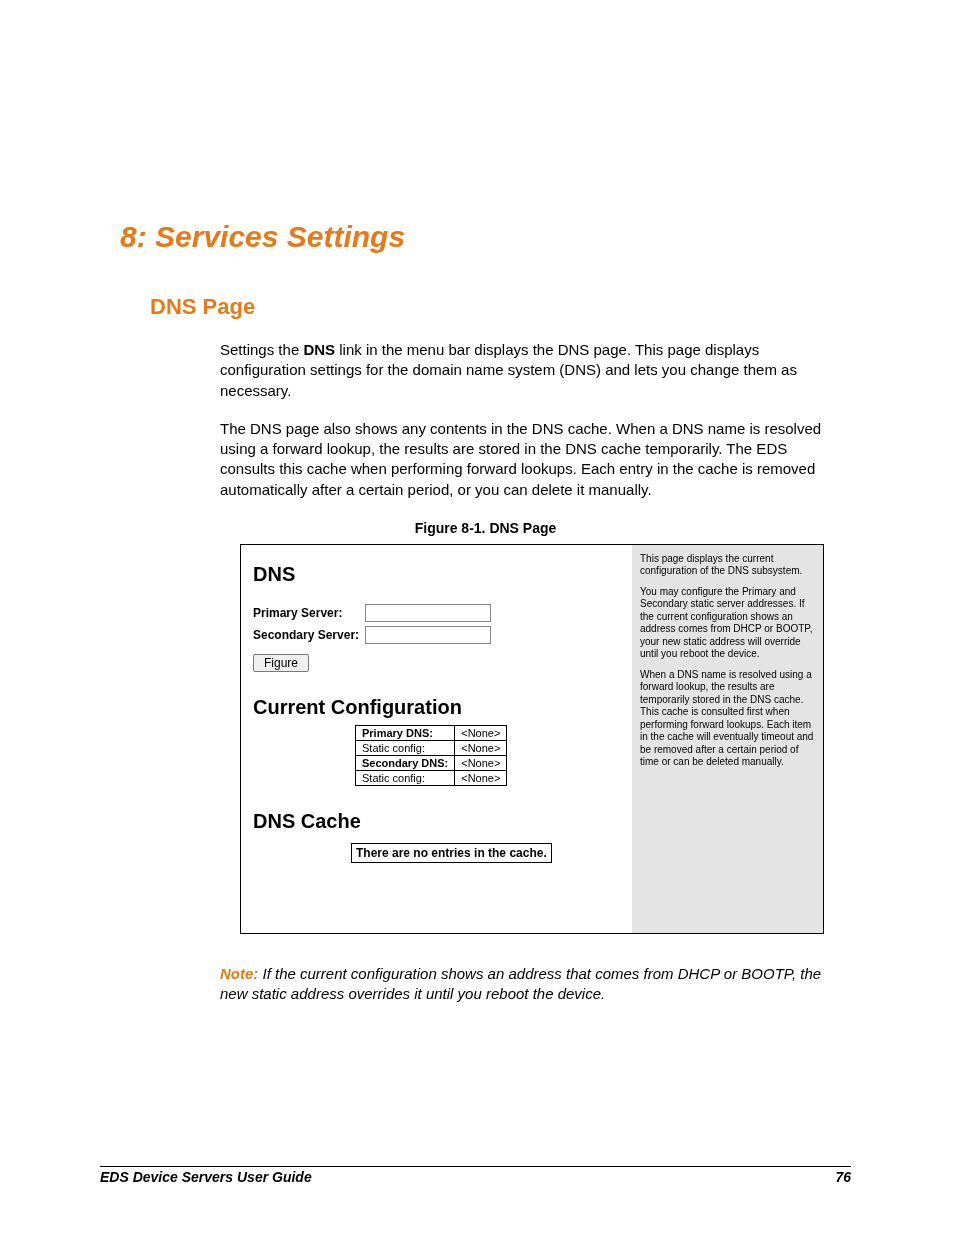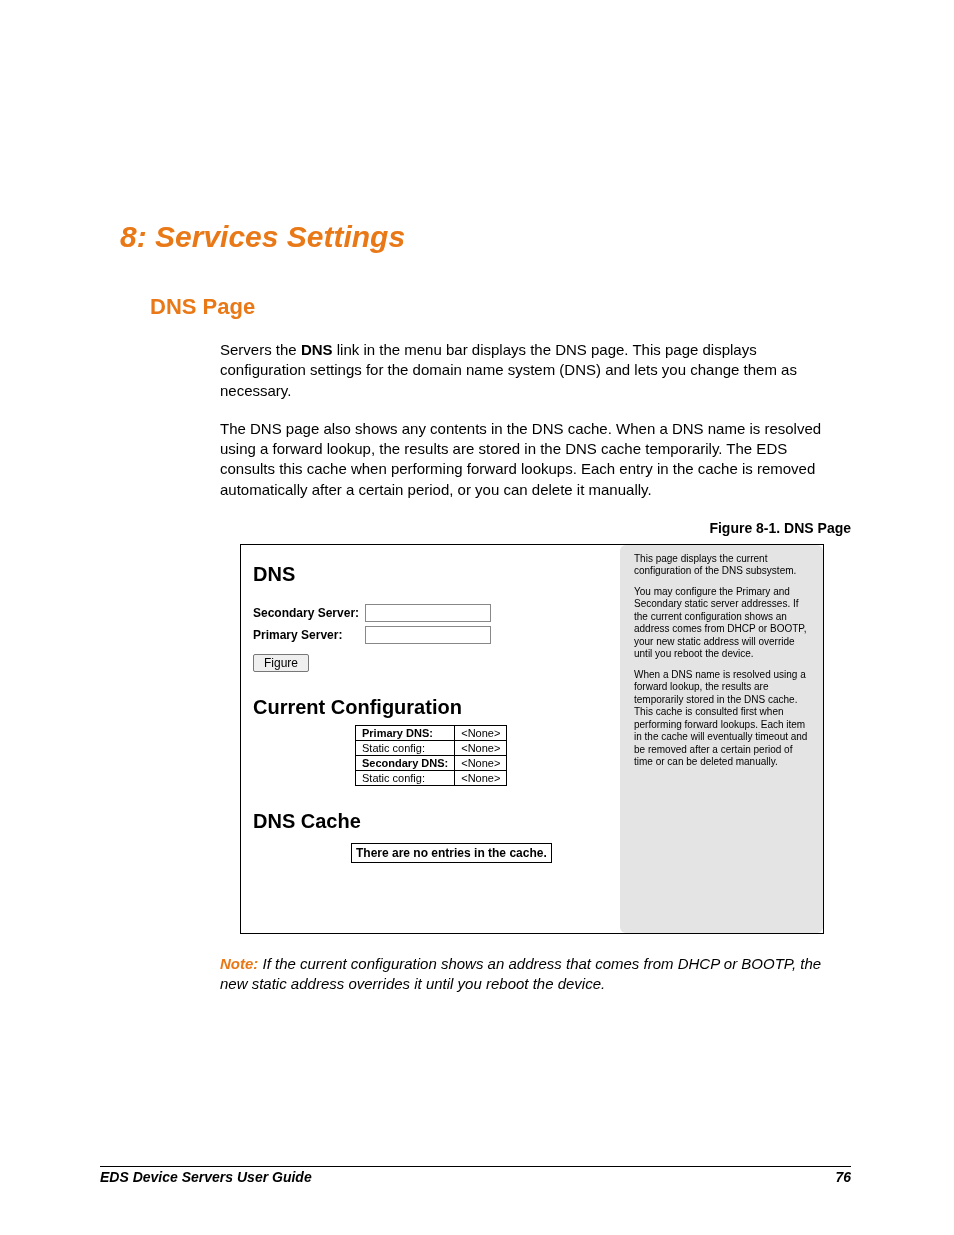--- a/index.html
+++ b/index.html
@@ -31,45 +31,44 @@
   }
   .body-text {
     margin-left: 100px;
     margin-right: 10px;
     font-size: 15px;
     line-height: 1.35;
     margin-bottom: 18px;
   }
   .body-text .bold { font-weight: bold; }
   .figure-caption {
-    text-align: right;
+    text-align: center;
     font-weight: bold;
     font-size: 14px;
     margin: 20px 0 8px 0;
   }
   .figure-box {
     margin-left: 120px;
     width: 584px;
     border: 1px solid #000;
     display: flex;
     min-height: 390px;
     box-sizing: border-box;
   }
   .figure-left {
     flex: 1;
     padding: 12px 12px 12px 12px;
     font-family: Arial, Helvetica, sans-serif;
   }
   .figure-right {
     width: 175px;
     background: #e4e4e4;
-    padding: 8px 14px;
+    padding: 8px 8px;
     font-size: 10px;
     line-height: 1.25;
-    border-radius: 6px;
   }
   .figure-right p { margin: 0 0 8px 0; }
   .dns-heading {
     font-size: 20px;
     font-weight: bold;
     margin: 6px 0 18px 0;
   }
   .form-row {
     font-size: 12px;
     font-weight: bold;
@@ -113,21 +112,21 @@
     margin-left: 98px;
     border: 1px solid #000;
     font-size: 12px;
     font-weight: bold;
     padding: 2px 4px;
     display: inline-block;
     margin-top: 4px;
   }
   .note-block {
     margin-left: 100px;
-    margin-top: 20px;
+    margin-top: 30px;
     font-size: 15px;
     font-style: italic;
     line-height: 1.35;
   }
   .note-block .note-label {
     color: #e97817;
     font-weight: bold;
   }
   .footer {
     position: absolute;
@@ -146,37 +145,37 @@
 </head>
 <body>
 
 <div class="page">
 
   <h1 class="chapter-title">8: Services Settings</h1>
 
   <h2 class="section-title">DNS Page</h2>
 
   <p class="body-text">
-    <span>Servers the </span><span class="bold">DNS</span><span> link in the menu bar displays the DNS page. This page displays configuration settings for the domain name system (DNS) and lets you change them as necessary.</span>
+    <span>Settings the </span><span class="bold">DNS</span><span> link in the menu bar displays the DNS page. This page displays configuration settings for the domain name system (DNS) and lets you change them as necessary.</span>
   </p>
 
   <p class="body-text">The DNS page also shows any contents in the DNS cache. When a DNS name is resolved using a forward lookup, the results are stored in the DNS cache temporarily. The EDS consults this cache when performing forward lookups. Each entry in the cache is removed automatically after a certain period, or you can delete it manually.</p>
 
   <div class="figure-caption">Figure 8-1. DNS Page</div>
 
   <div class="figure-box">
     <div class="figure-left">
       <div class="dns-heading">DNS</div>
 
       <div class="form-row">
-        <label>Secondary Server:</label>
+        <label>Primary Server:</label>
         <input type="text" value="" style="">
       </div>
       <div class="form-row">
-        <label>Primary Server:</label>
+        <label>Secondary Server:</label>
         <input type="text" value="" style="">
       </div>
       <button class="submit-btn">Figure</button>
 
       <div class="subsec">Current Configuration</div>
       <table class="config-table">
         <tbody>
             <tr>
           <td class="label-bold">Primary DNS:</td>
           <td>&lt;None&gt;</td>

